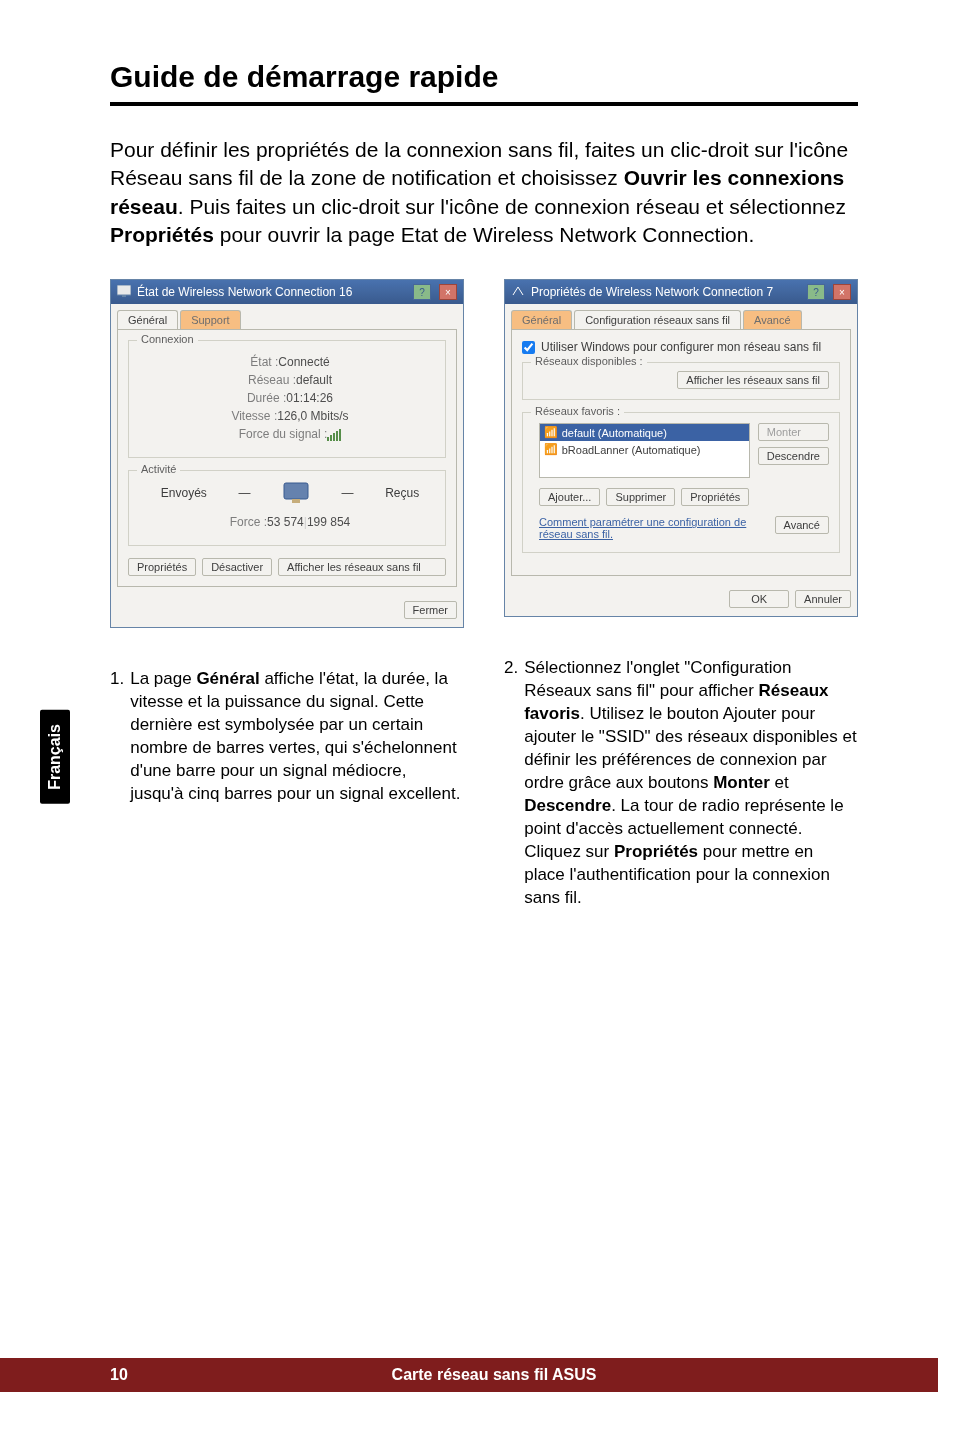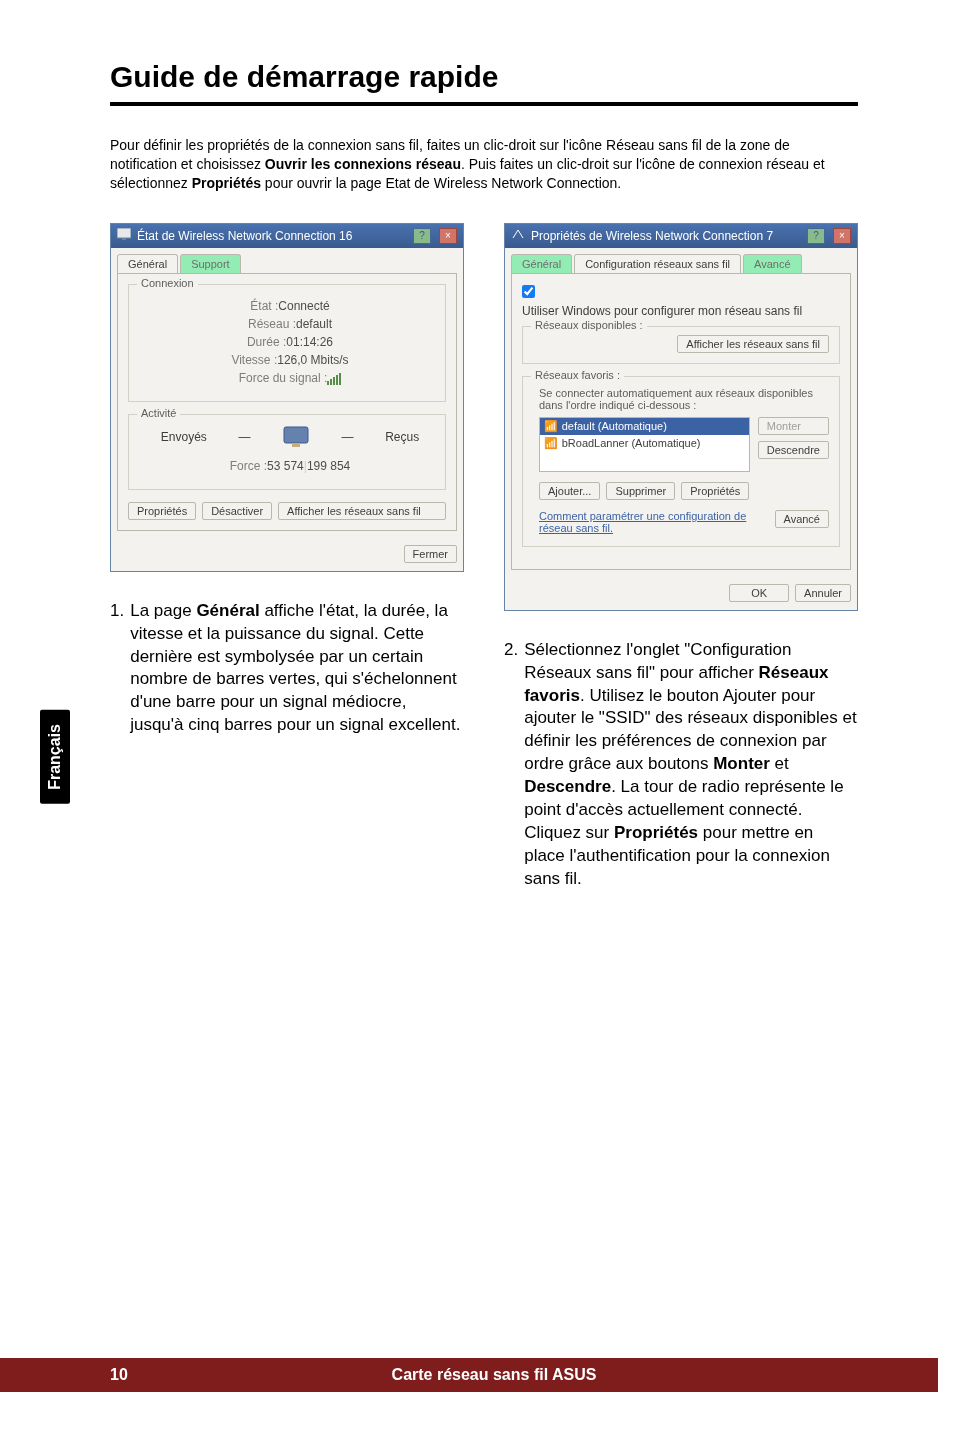--- a/index.html
+++ b/index.html
@@ -1,56 +1,56 @@
 <!DOCTYPE html>
 <html><head>
 <meta charset="utf-8">
 <style>
   * { box-sizing: border-box; margin: 0; padding: 0; }
   html, body { width: 954px; height: 1432px; background: #fff; font-family: Arial, Helvetica, sans-serif; color: #000; }
   .page { position: relative; width: 938px; height: 1432px; padding: 60px 80px 60px 110px; }
   .heading { font-size: 30px; font-weight: bold; margin-bottom: 8px; }
   .rule { border: none; border-top: 4px solid #000; margin-bottom: 30px; }
-  .intro { font-size: 14px; line-height: 1.35; margin-bottom: 30px; }
+  .intro { font-size: 21px; line-height: 1.35; margin-bottom: 30px; }
   .intro b { font-weight: bold; }
   .columns { display: flex; gap: 40px; }
   .col { flex: 1; }
-  .screenshot { width: 100%; margin-bottom: 28px; border-radius: 29px; }
+  .screenshot { width: 100%; margin-bottom: 40px; border-radius: 29px; }
   .dialog {
     width: 100%; border: 1px solid #5b7ea8; background: #f3f2ef;
     font-family: Tahoma, Arial, sans-serif; font-size: 12px; color: #333;
     filter: grayscale(10%); opacity: 0.95;
   }
   .titlebar {
     background: linear-gradient(#3c6bb2, #2b528f); color: #fff;
     padding: 4px 6px; display: flex; align-items: center; gap: 6px;
   }
   .titlebar .title { flex: 1; font-size: 12px; }
   .tb-btn { width: 18px; height: 16px; background:#a6c2e5; border:1px solid #3b5f99; display:flex; align-items:center; justify-content:center; font-size:10px; color:#2b528f; margin-left:2px;}
   .tb-btn.red { background:#d96b5c; color:#fff; border-color:#a03a2d;}
   .tb-btn.green { background:#7fb97f; }
   .tabs { display:flex; padding: 6px 6px 0 6px; gap:2px; }
   .tab { padding: 3px 10px; border:1px solid #b5b5a8; border-bottom:none; background:#f3f2ef; border-radius:3px 3px 0 0; font-size:11px; color:#333;}
-  .tab.inactive { background:#86efac; color:#666;}
+  .tab.inactive { background:#fdba74; color:#666;}
   .body { border:1px solid #b5b5a8; margin: 0 6px 6px 6px; padding:10px; background:#f3f2ef;}
   .group { border:1px solid #cfcfc4; padding:10px 10px 12px 16px; margin-bottom:12px; position:relative;}
   .group > .legend { position:absolute; top:-8px; left:8px; background:#f3f2ef; padding:0 4px; font-size:11px; color:#555;}
   .row { display:flex; justify-content:center; margin:4px 0; font-size:12px; color:#444;}
   .greytxt { color:#777;}
   .bars { display:flex; align-items:flex-end; gap:1px; height:14px;}
   .bars span { width:2px; background:#4a8a3a;}
   .act-row { display:flex; justify-content:space-around; align-items:center;}
   .monitor { display:inline-flex; flex-direction:column; align-items:center;}
   .mon-svg { width:28px; height:24px; }
   .btnrow { display:flex; gap:6px; margin-top:8px;}
   .btn { border:1px solid #b5b5a8; background:#f3f2ef; padding:2px 8px; font-size:11px; color:#333; border-radius:2px;}
   .btn.disabled { color:#999;}
   .footer-btns { display:flex; justify-content:flex-end; padding:8px 6px 8px 0;}
   
-  .chk { display:flex; align-items:flex-start; gap:6px; margin-bottom:8px;flex-direction:column;}
+  .chk { display:flex; align-items:flex-start; gap:6px; margin-bottom:8px;}
   .chk input { margin-top:1px;}
   .list { border:1px solid #b5b5a8; background:#fff; height:55px; overflow:hidden;}
   .list .item { padding:2px 4px; font-size:11px; display:flex; align-items:center; gap:4px;}
   .list .item.sel { background:#2d5aa8; color:#fff;}
   .linklike { color:#2d5aa8; text-decoration:underline; font-size:11px;}
   .side-btns { display:flex; flex-direction:column; gap:6px; margin-left:8px;}
   .flexrow { display:flex; align-items:flex-start;}
   .step { font-size: 17px; line-height:1.35; display:flex; gap:6px;}
   .step .num { flex:0 0 auto;}
   .step .txt { flex:1;}
@@ -197,21 +197,20 @@
 
             <div class="group">
               <div class="legend">Réseaux disponibles :</div>
               <div style="text-align:right;">
                 <span class="btn">Afficher les réseaux sans fil</span>
               </div>
             </div>
 
             <div class="group">
               <div class="legend">Réseaux favoris :</div>
-              <div style="font-size:11px; color:#555; margin-bottom:6px;">Se connecter automatiquement aux réseaux disponibles dans l'ordre indiqué ci-dessous :</div>
               <div class="flexrow">
                 <div class="list" style="flex:1;">
                   <div class="item sel">
                     <span>📶</span>
                     <span>default (Automatique)</span>
                   </div>
                   <div class="item">
                     <span>📶</span>
                     <span>bRoadLanner (Automatique)</span>
                   </div>

